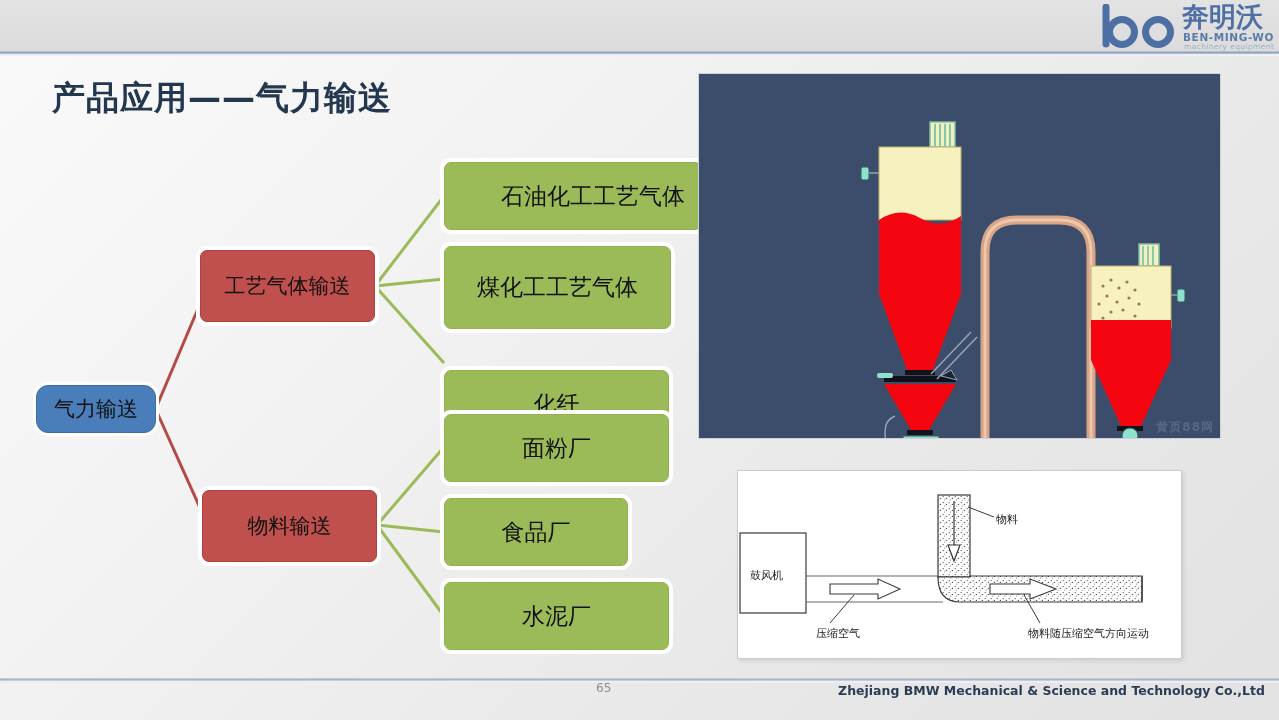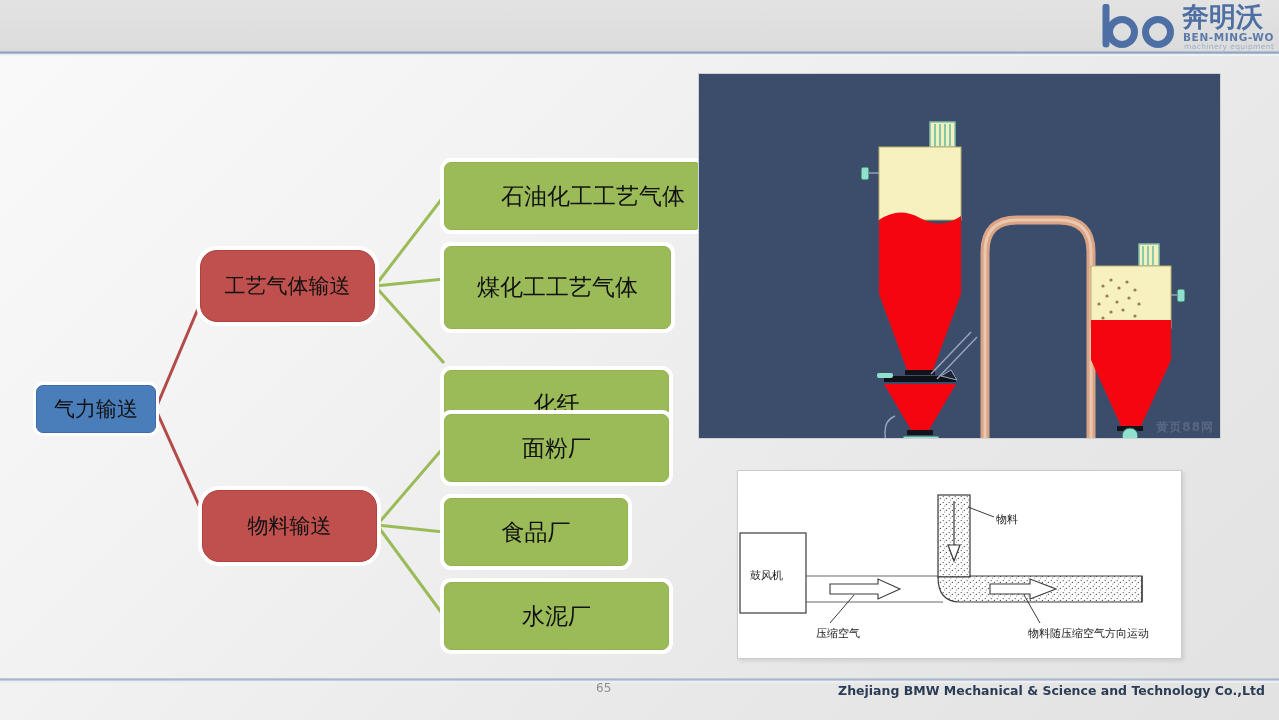--- a/index.html
+++ b/index.html
@@ -94,29 +94,29 @@
   .node {
     position: absolute;
     box-sizing: border-box;
     display: flex;
     align-items: center;
     justify-content: center;
     color: #111111;
     white-space: nowrap;
   }
   .node-root {
-    border-radius: 7px;
+    border-radius: 12px;
     background: #4a7ebb;
     border: 1.4px solid #3e6ba3;
     font-size: 21px;
     box-shadow: 0 0 0 3px #ffffff;
     justify-content: center;
   }
   .node-mid {
-    border-radius: 17px;
+    border-radius: 7px;
     background: #c0504d;
     border: 1.2px solid #b0413e;
     font-size: 21px;
     box-shadow: 0 0 0 4px #ffffff;
   }
   .node-leaf {
     border-radius: 7px;
     background: #9bbb59;
     border: 1.2px solid #93b252;
     font-size: 23px;
@@ -191,20 +191,21 @@
     <svg class="logo-mark" viewBox="0 0 84 44">
       <path d="M10 3 L10 40" stroke="#4d6fa3" stroke-width="7" stroke-linecap="round" fill="none"></path>
       <circle cx="26" cy="28" r="12.5" stroke="#4d6fa3" stroke-width="7" fill="none"></circle>
       <circle cx="62" cy="28" r="12.5" stroke="#4d6fa3" stroke-width="7" fill="none"></circle>
     </svg>
     <div class="logo-text-zh">奔明沃</div>
     <div class="logo-text-en">BEN-MING-WO</div>
     <div class="logo-text-sub">machinery equipment</div>
   </div>
 
+  <div class="slide-title">产品应用——气力输送</div>
 
   <div class="diagram">
     <svg width="700" height="600">
 
       <line x1="156" y1="348" x2="208" y2="225" stroke="#b34a47" stroke-width="3"></line>
 
       <line x1="156" y1="350" x2="210" y2="470" stroke="#b34a47" stroke-width="3"></line>
 
       <line x1="375" y1="226" x2="444" y2="136" stroke="#9bbb59" stroke-width="3"></line>
       <line x1="375" y1="226" x2="444" y2="219" stroke="#9bbb59" stroke-width="3"></line>

